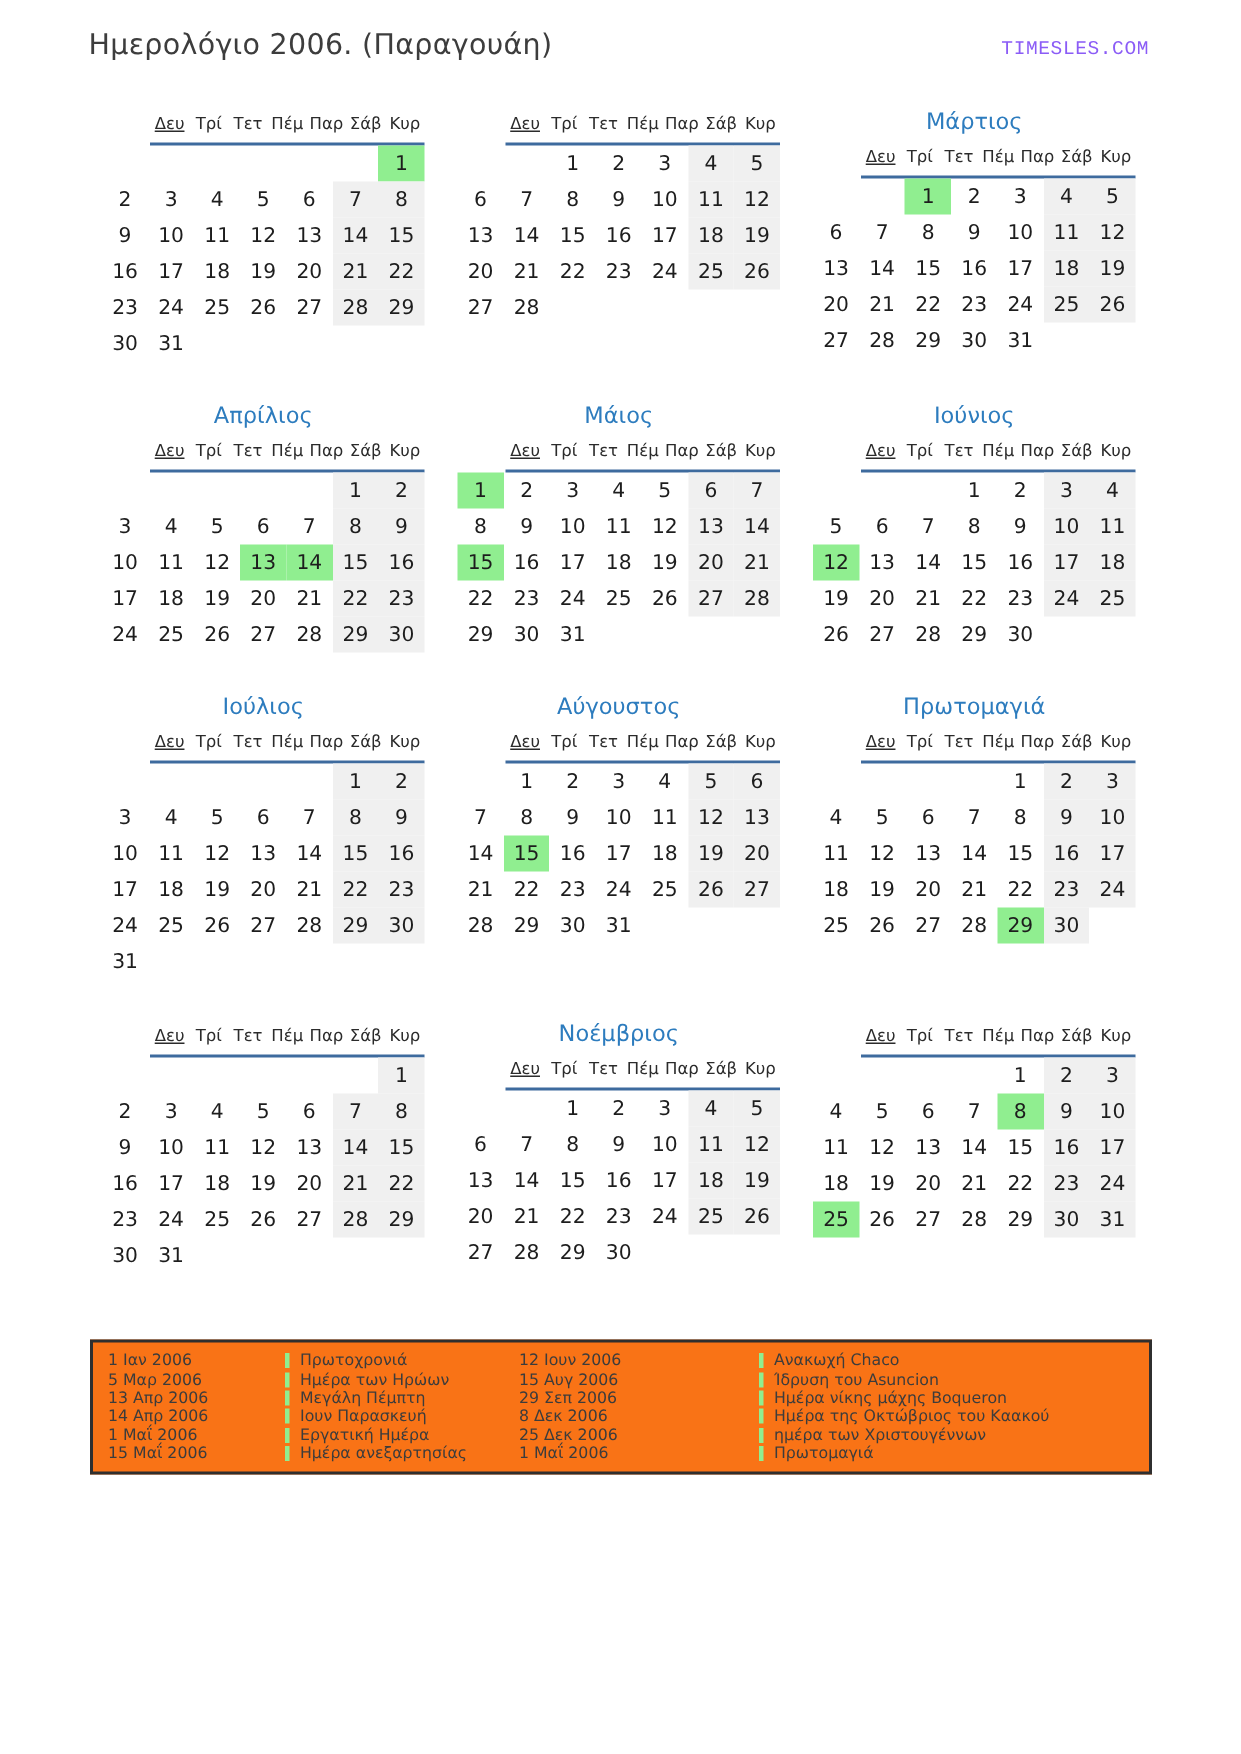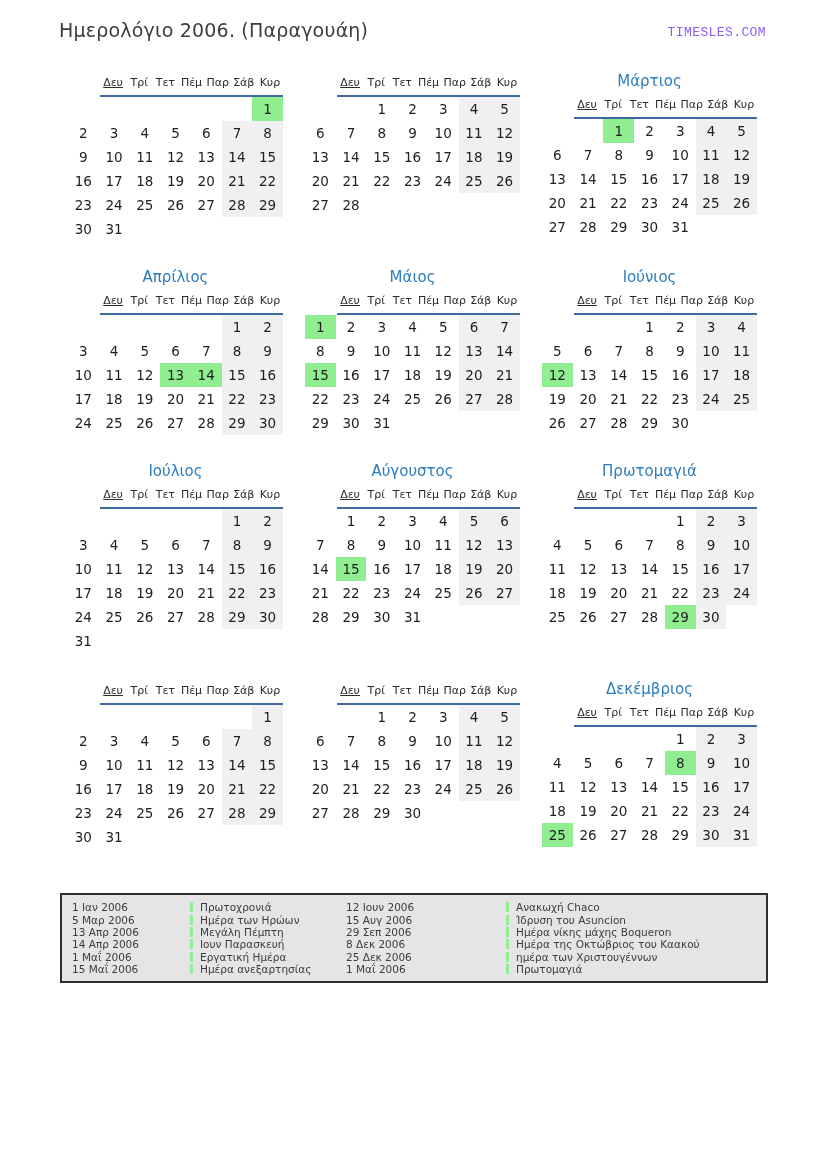--- a/index.html
+++ b/index.html
@@ -36,21 +36,21 @@
   .dow.first{text-decoration:underline;}
   .days{display:grid;grid-template-columns:repeat(7,1fr);}
   .day{
     height:24px;line-height:24px;text-align:center;
     font-size:13.5px;color:#1d1d1d;
   }
   .day.weekend{background:#f0f0f0;}
   .day.holiday{background:#90ee90;}
   .legend{
     position:absolute;left:60px;top:893px;width:708px;box-sizing:border-box;
-    border:2px solid #2f2f2f;background:#e5e5e5;
+    border:2px solid #2f2f2f;background:#f97316;
     padding:6px 4px 6px 10px;
     display:grid;grid-template-columns:118px 156px 160px 1fr;
     grid-auto-rows:12.4px;align-items:center;
   }
   .legend-date{font-size:10.5px;color:#3c3c3c;white-space:nowrap;}
   .legend-name{
     font-size:10.5px;color:#3c3c3c;white-space:nowrap;
     display:flex;align-items:center;
   }
   .legend-bar{
@@ -567,20 +567,21 @@
         <div class="day">30</div>
         <div class="day">31</div>
         <div class="day"></div>
         <div class="day"></div>
         <div class="day"></div>
         <div class="day"></div>
         <div class="day"></div>
       </div>
     </div>
     <div class="month">
+      <div class="month-title">Νοέμβριος</div>
       <div class="dow-row">
         <div class="dow first">Δευ</div>
         <div class="dow">Τρί</div>
         <div class="dow">Τετ</div>
         <div class="dow">Πέμ</div>
         <div class="dow">Παρ</div>
         <div class="dow">Σάβ</div>
         <div class="dow">Κυρ</div>
       </div>
       <div class="days">
@@ -615,21 +616,20 @@
         <div class="day">27</div>
         <div class="day">28</div>
         <div class="day">29</div>
         <div class="day">30</div>
         <div class="day"></div>
         <div class="day"></div>
         <div class="day"></div>
       </div>
     </div>
     <div class="month">
-      <div class="month-title">Δεκέμβριος</div>
       <div class="dow-row">
         <div class="dow first">Δευ</div>
         <div class="dow">Τρί</div>
         <div class="dow">Τετ</div>
         <div class="dow">Πέμ</div>
         <div class="dow">Παρ</div>
         <div class="dow">Σάβ</div>
         <div class="dow">Κυρ</div>
       </div>
       <div class="days">

